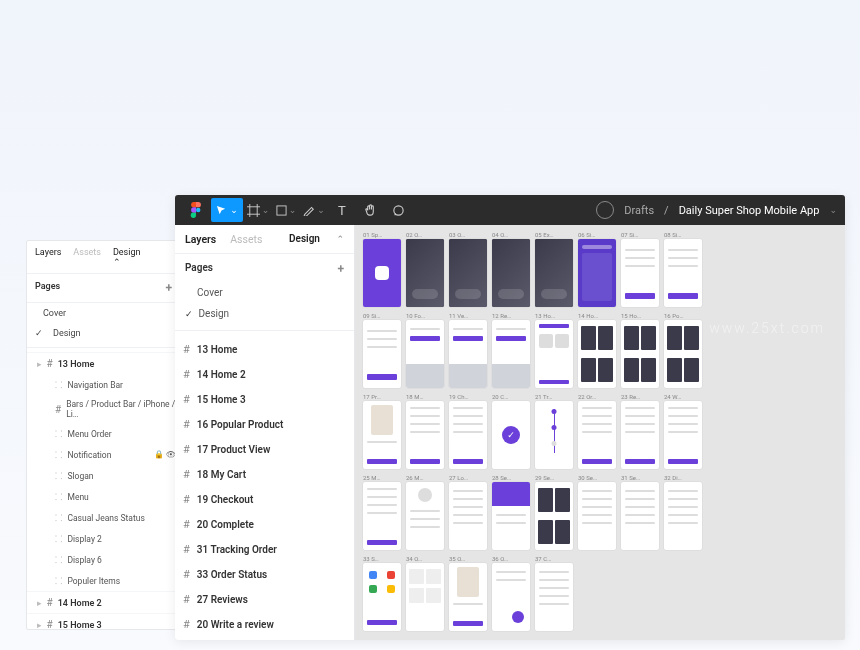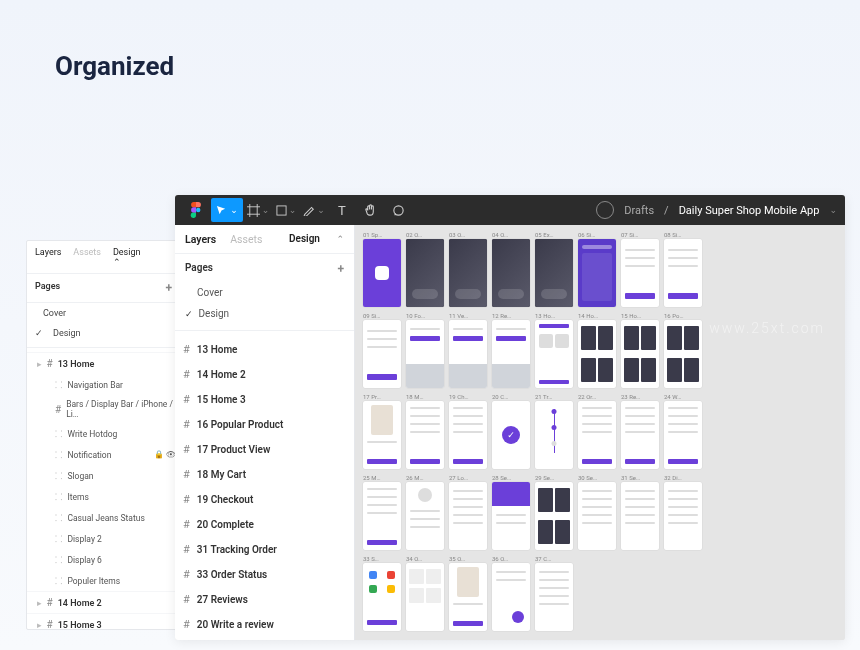--- a/index.html
+++ b/index.html
@@ -56,21 +56,21 @@
 .scr-circle{position:absolute;width:18px;height:18px;background:#6b3fd9;border-radius:50%;left:50%;top:50%;transform:translate(-50%,-50%)}
 .scr-circle::after{content:"✓";color:#fff;font-size:9px;position:absolute;left:50%;top:50%;transform:translate(-50%,-50%)}
 .scr-kb{position:absolute;bottom:0;left:0;right:0;height:24px;background:#d0d4da}
 
 .watermark{position:absolute;top:320px;right:35px;font-size:14px;color:rgba(255,255,255,.5);letter-spacing:2px;font-weight:300;z-index:5}
 </style>
 </head>
 <body>
 
 <div class="heading">
-  <span>Organized</span><br>
+  <br>
 </div>
 
 <div class="watermark">www.25xt.com</div>
 
 <div class="bg-panel">
   <div class="bg-tabs">
     <span>Layers</span>
     <span class="dim">Assets</span>
     <span class="right"><span>Design</span> <span class="chev">⌃</span></span>
   </div>
@@ -85,38 +85,38 @@
       <span class="dots">▸</span>
       <span class="hash">#</span>
       <span style="font-weight:600">13 Home</span>
     </div>
   <div class="bg-sub">
       <span class="dots">⸬</span>
       <span>Navigation Bar</span>
     </div>
   <div class="bg-sub">
       <span class="hash">#</span>
-      <span>Bars / Display Bar / iPhone / Li…</span>
-    </div>
-  <div class="bg-sub">
-      <span class="dots">⸬</span>
-      <span>Write Hotdog</span>
+      <span>Bars / Product Bar / iPhone / Li…</span>
+    </div>
+  <div class="bg-sub">
+      <span class="dots">⸬</span>
+      <span>Menu Order</span>
     </div>
   <div class="bg-sub">
       <span class="dots">⸬</span>
       <span>Notification</span>
       <span style="margin-left:auto;font-size:8px">🔒 👁</span>
     </div>
   <div class="bg-sub">
       <span class="dots">⸬</span>
       <span>Slogan</span>
     </div>
   <div class="bg-sub">
       <span class="dots">⸬</span>
-      <span>Items</span>
+      <span>Menu</span>
     </div>
   <div class="bg-sub">
       <span class="dots">⸬</span>
       <span>Casual Jeans Status</span>
     </div>
   <div class="bg-sub">
       <span class="dots">⸬</span>
       <span>Display 2</span>
     </div>
   <div class="bg-sub">

